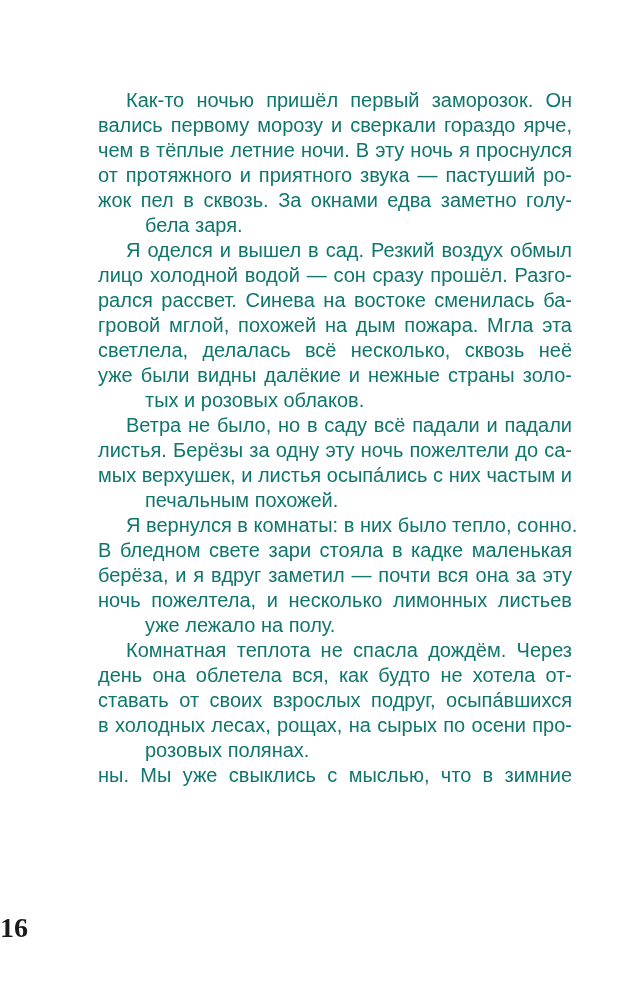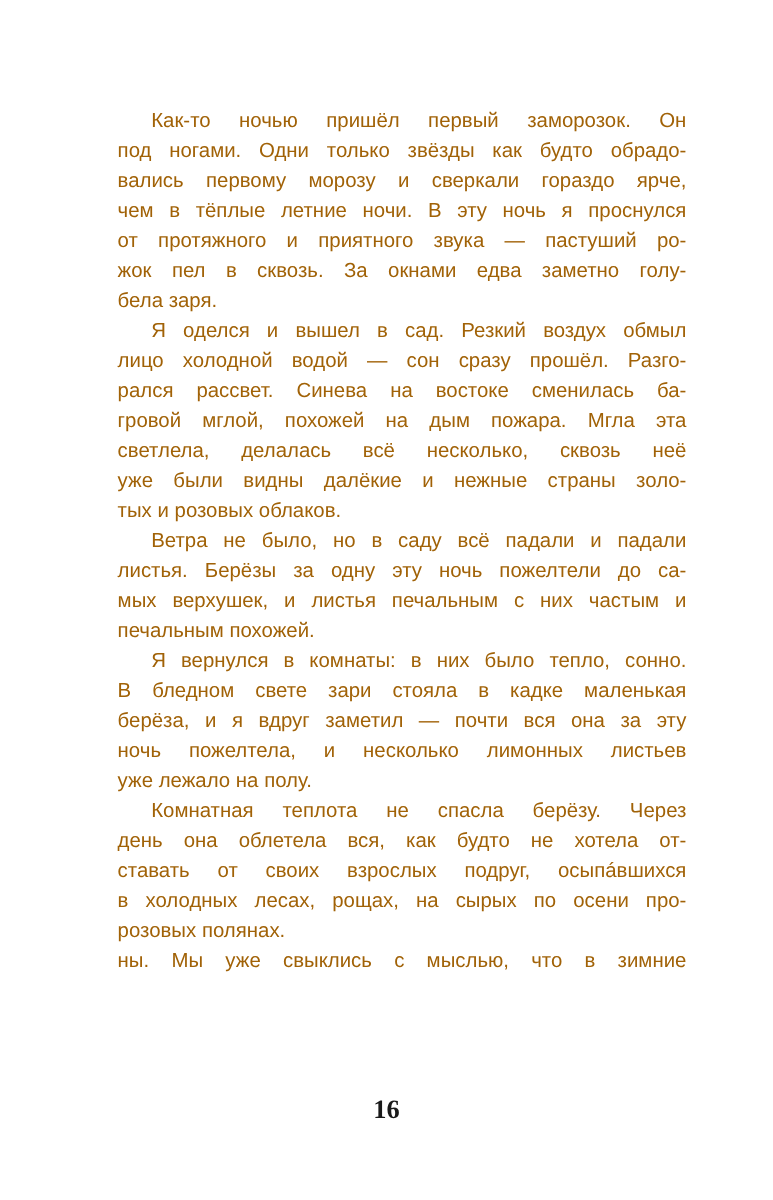--- a/index.html
+++ b/index.html
@@ -7,63 +7,62 @@
       width: 644px; height: 1000px; background: #ffffff;
       position: relative; overflow: hidden;
     }
     .page {
       position: absolute; left: 0; top: 0; width: 644px; height: 1000px;
       background: #ffffff;
     }
     .text-block {
       position: absolute; left: 98px; top: 88px; width: 474px;
       font-family: "Liberation Sans", sans-serif;
-      font-size: 17px; line-height: 25px; color: #a16207;
+      font-size: 20px; line-height: 25px; color: #0f766e;
     }
     .line {
       display: block; white-space: nowrap; text-align: justify;
       text-align-last: justify; height: 25px;
     }
     .line.indent { padding-left: 28px; }
-    .line.last { text-align-last: left; }
+    .line.last { text-align-last: left; margin-left: 47px; }
     .page-number {
       position: absolute; left: 0; width: 644px; top: 912px;
-      text-align: center; font-family: "Liberation Serif", serif;
-      font-weight: bold; font-size: 22px; color: #1a1a1a;
+      font-family: "Liberation Serif", serif;
+      font-weight: bold; font-size: 28px; color: #1a1a1a;
     }
   </style>
 </head>
 <body>
 
 <div class="page">
   <div class="text-block" id="text-block">
       <span class="line indent">Как-то ночью пришёл первый заморозок. Он</span>
-      <span class="line">под ногами. Одни только звёзды как будто обрадо-</span>
       <span class="line">вались первому морозу и сверкали гораздо ярче,</span>
       <span class="line">чем в тёплые летние ночи. В эту ночь я проснулся</span>
       <span class="line">от протяжного и приятного звука — пастуший ро-</span>
       <span class="line">жок пел в сквозь. За окнами едва заметно голу-</span>
       <span class="line last">бела заря.</span>
       <span class="line indent">Я оделся и вышел в сад. Резкий воздух обмыл</span>
       <span class="line">лицо холодной водой — сон сразу прошёл. Разго-</span>
       <span class="line">рался рассвет. Синева на востоке сменилась ба-</span>
       <span class="line">гровой мглой, похожей на дым пожара. Мгла эта</span>
       <span class="line">светлела, делалась всё несколько, сквозь неё</span>
       <span class="line">уже были видны далёкие и нежные страны золо-</span>
       <span class="line last">тых и розовых облаков.</span>
       <span class="line indent">Ветра не было, но в саду всё падали и падали</span>
       <span class="line">листья. Берёзы за одну эту ночь пожелтели до са-</span>
-      <span class="line">мых верхушек, и листья печальным с них частым и</span>
+      <span class="line">мых верхушек, и листья осыпáлись с них частым и</span>
       <span class="line last">печальным похожей.</span>
       <span class="line indent">Я вернулся в комнаты: в них было тепло, сонно.</span>
       <span class="line">В бледном свете зари стояла в кадке маленькая</span>
       <span class="line">берёза, и я вдруг заметил — почти вся она за эту</span>
       <span class="line">ночь пожелтела, и несколько лимонных листьев</span>
       <span class="line last">уже лежало на полу.</span>
-      <span class="line indent">Комнатная теплота не спасла берёзу. Через</span>
+      <span class="line indent">Комнатная теплота не спасла дождём. Через</span>
       <span class="line">день она облетела вся, как будто не хотела от-</span>
       <span class="line">ставать от своих взрослых подруг, осыпáвшихся</span>
       <span class="line">в холодных лесах, рощах, на сырых по осени про-</span>
       <span class="line last">розовых полянах.</span>
       <span class="line">ны. Мы уже свыклись с мыслью, что в зимние</span>
     </div>
   <div class="page-number">16</div>
 </div>
 
 </body></html>

